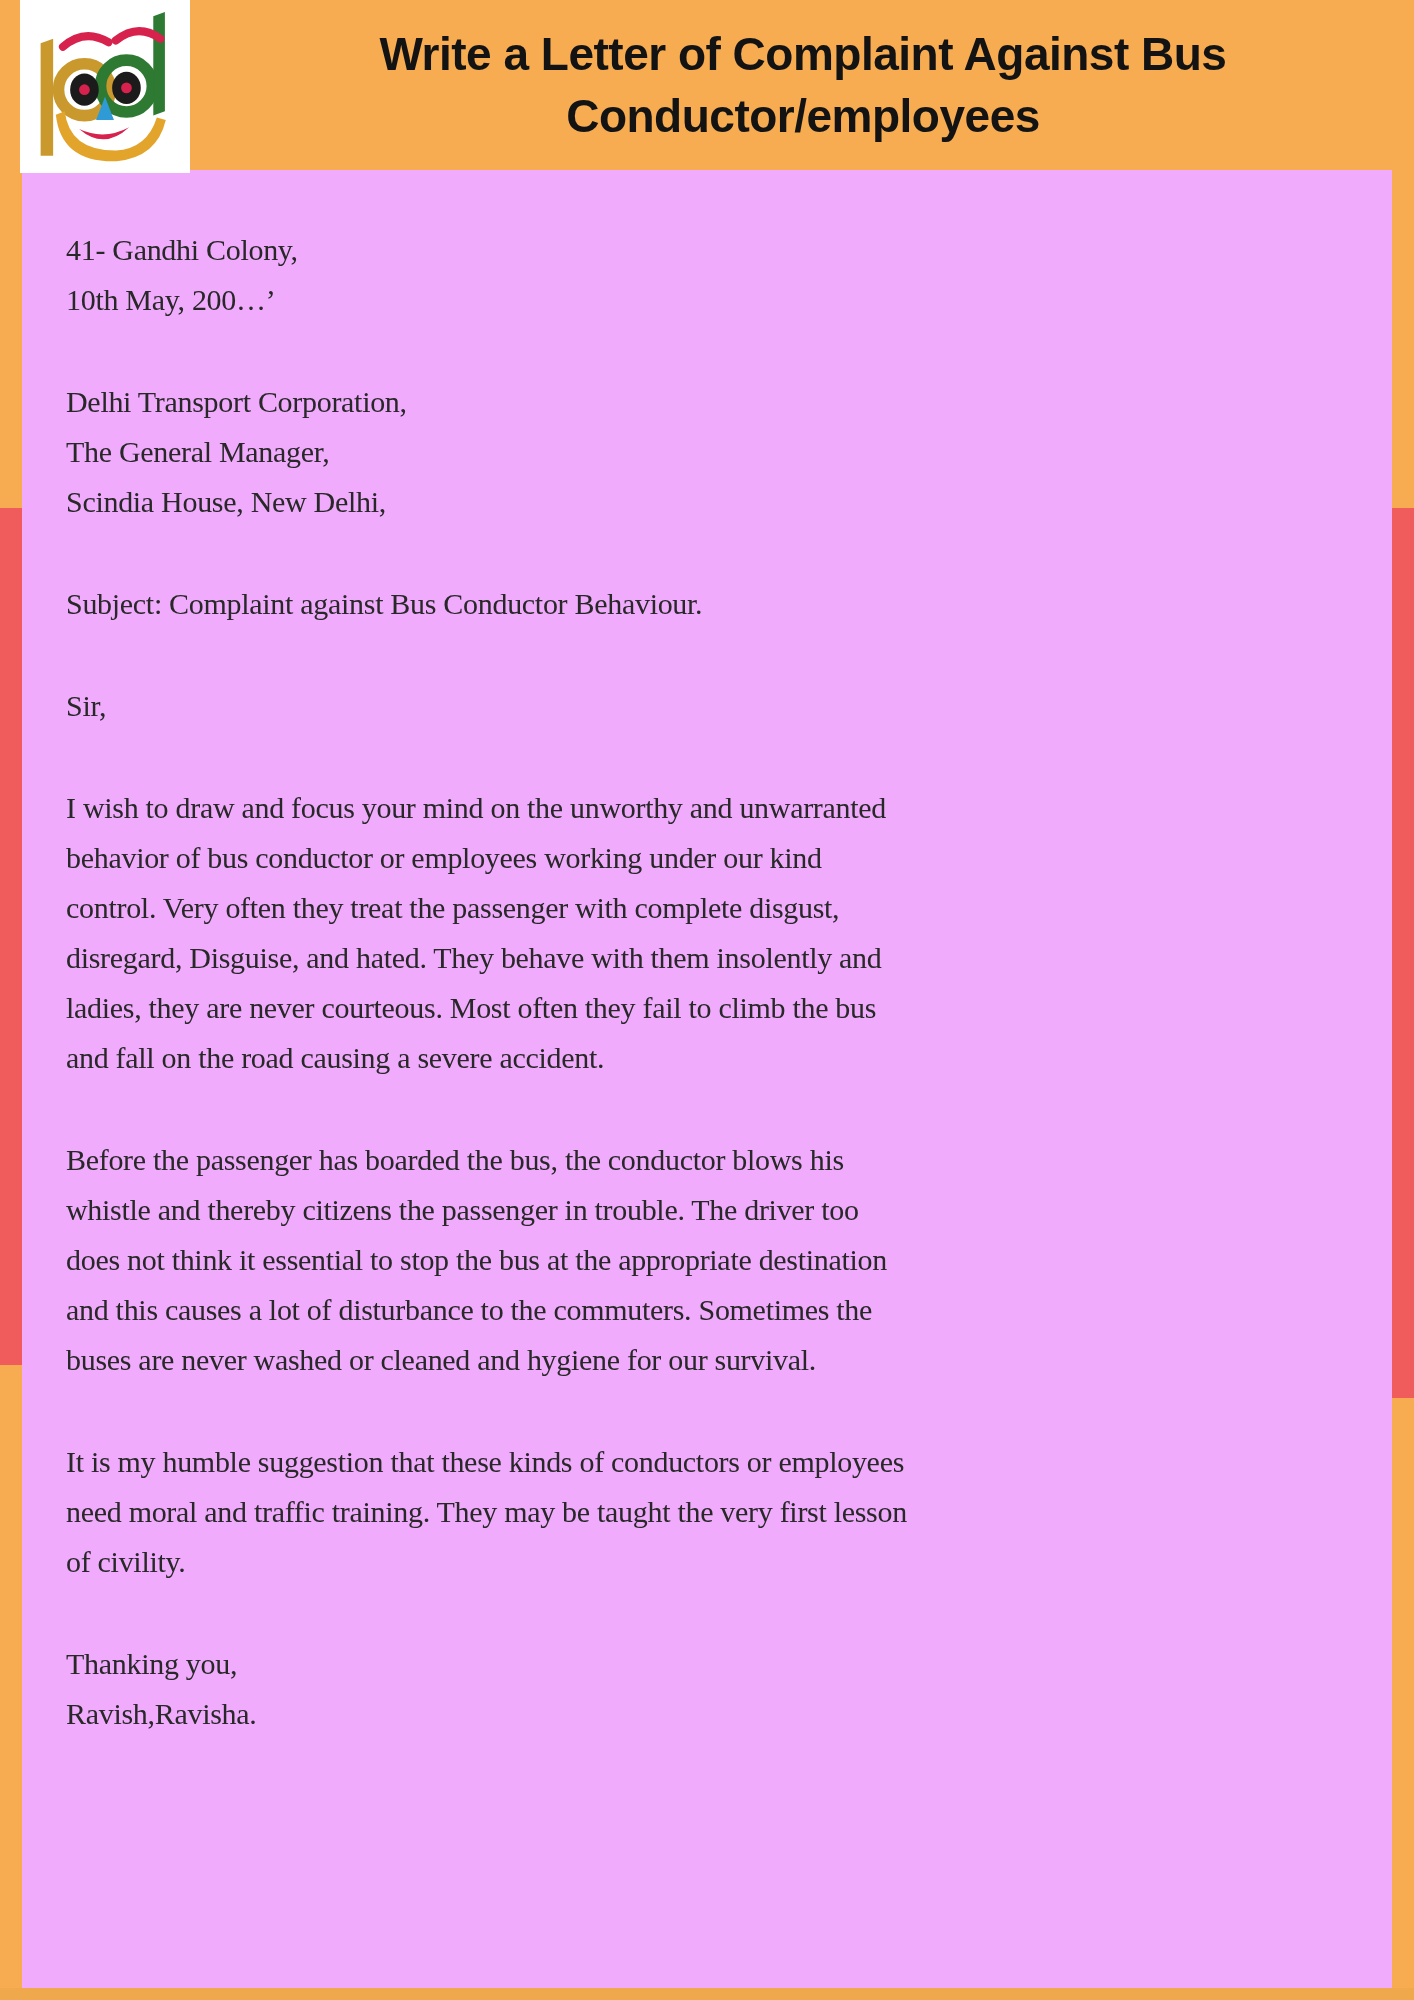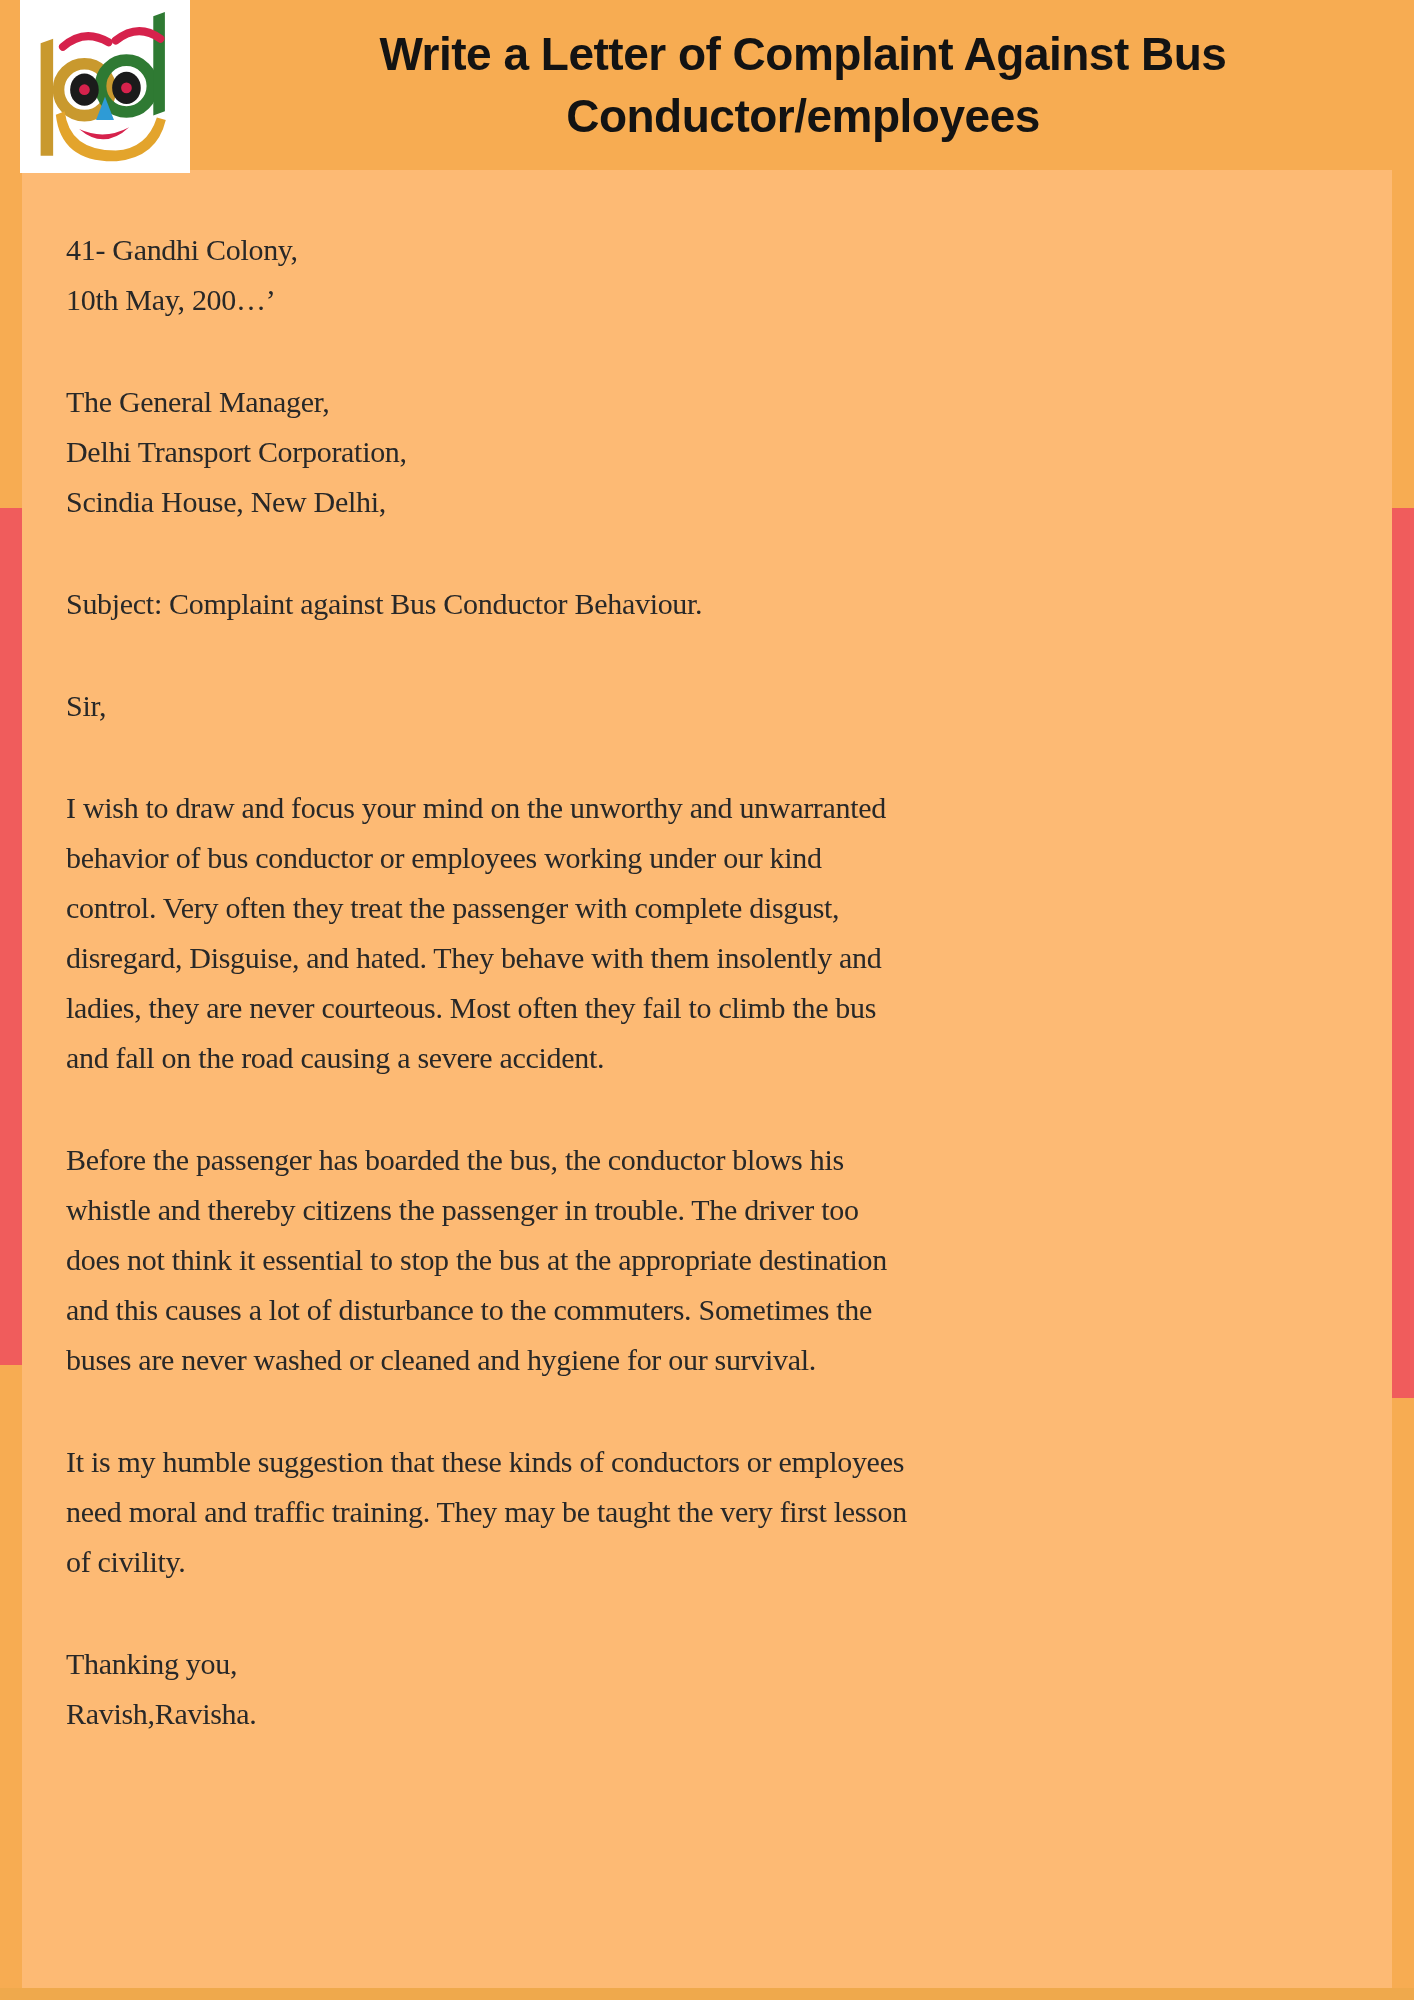--- a/index.html
+++ b/index.html
@@ -3,21 +3,21 @@
 <meta charset="utf-8">
 <style>
   html, body { margin: 0; padding: 0; }
   body {
     width: 1414px; height: 2000px;
     background: #ffffff;
     font-family: "Liberation Sans", sans-serif;
     position: relative;
     overflow: hidden;
   }
-  .page { position: absolute; inset: 0; background: #fdba74; }
+  .page { position: absolute; inset: 0; background: #f0abfc; }
 
   
   .side-strip { position: absolute; top: 0; width: 22px; height: 2000px; background: #F7AC52; z-index: 1; }
   .side-strip.left  { left: 0; }
   .side-strip.right { right: 0; }
   .accent-red { position: absolute; left: 0; width: 100%; background: #F05C5C; }
   .left  .accent-red { top: 508px; height: 857px; }
   .right .accent-red { top: 508px; height: 890px; }
   .bottom-strip { position: absolute; left: 0; bottom: 0; width: 100%; height: 12px; background: #EFA94C; z-index: 2; }
 
@@ -100,22 +100,22 @@
   </div>
 
   <div class="letter">
 
     <div class="block">
       <div class="line">41- Gandhi Colony,</div>
       <div class="line">10th May, 200…’</div>
     </div>
 
     <div class="block">
+      <div class="line">Delhi Transport Corporation,</div>
       <div class="line">The General Manager,</div>
-      <div class="line">Delhi Transport Corporation,</div>
       <div class="line">Scindia House, New Delhi,</div>
     </div>
 
     <div class="block">
       <div class="line">Subject: Complaint against Bus Conductor Behaviour.</div>
     </div>
 
     <div class="block">
       <div class="line">Sir,</div>
     </div>

